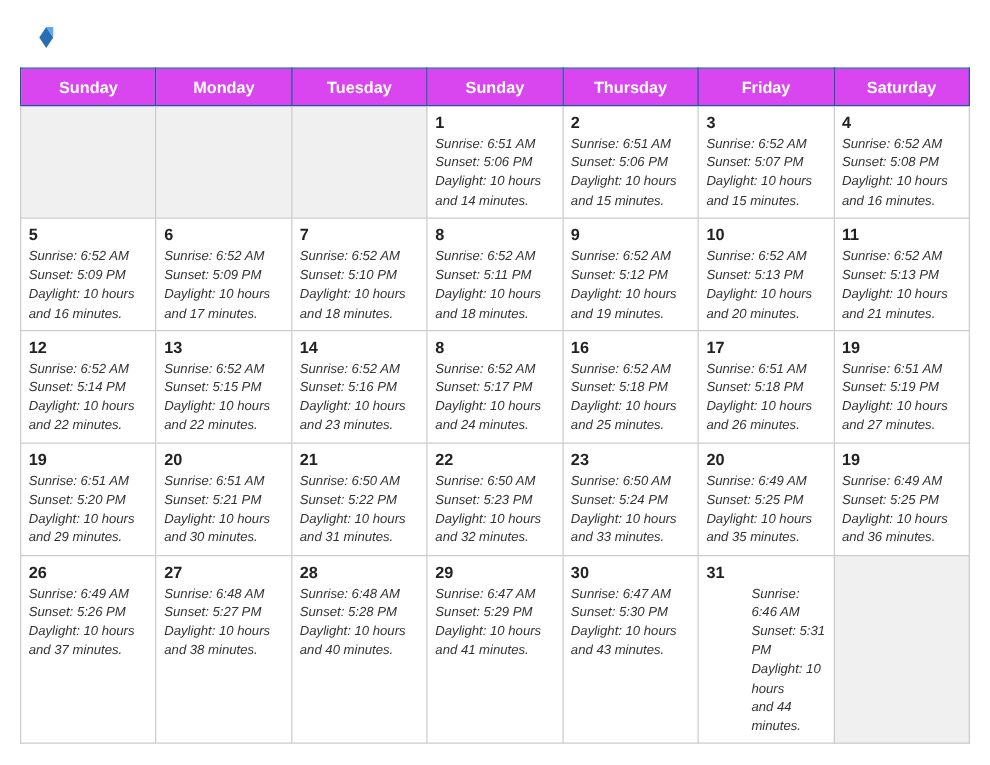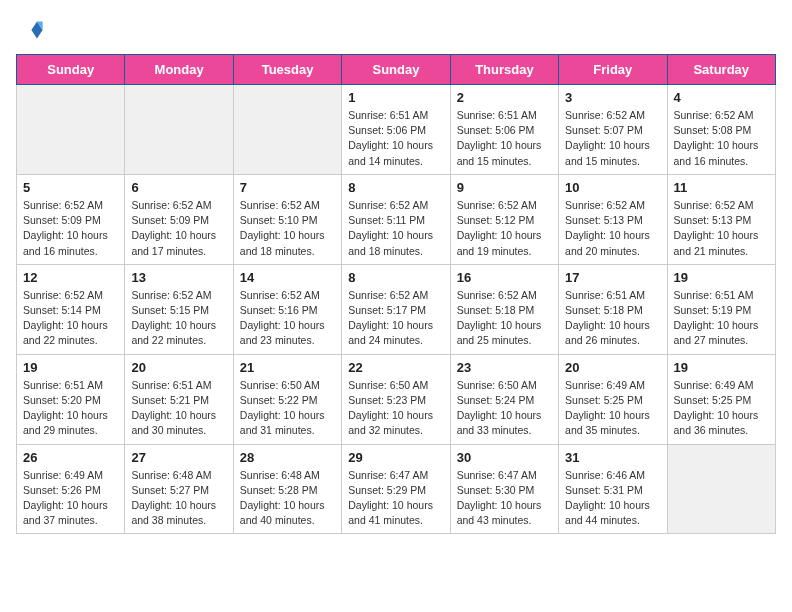--- a/index.html
+++ b/index.html
@@ -26,41 +26,41 @@
     .logo-icon {
       width: 28px;
       height: 28px;
     }
     .title-block { text-align: right; }
     .month-title { font-size: 36px; font-weight: bold; color: #333; }
     .location { font-size: 16px; color: #555; }
 
     .calendar { width: 100%; border-collapse: collapse; }
     .calendar th {
-      background: #ec4899;
+      background: #d946ef;
       color: white;
       text-align: center;
       padding: 7px 4px;
       font-size: 13px;
       border: 1px solid #1a5a9a;
     }
     .calendar td {
       border: 1px solid #ccc;
       vertical-align: top;
       padding: 5px 6px;
       width: 108px;
       min-height: 80px;
       font-size: 11px;
       color: #333;
       background: #fff;
     }
     .calendar td.empty { background: #f9f9f9; }
     .calendar td.shaded { background: #f0f0f0; }
     .day-number { font-size: 13px; font-weight: bold; margin-bottom: 3px; color: #222; }
-    .day-info { font-size: 10.5px; line-height: 1.45; color: #333; }
+    .day-info { font-size: 10.5px; line-height: 1.45; color: #333; font-style: italic; }
   </style>
 </head>
 <body>
 
 <div class="header">
   <div class="logo">
     <svg class="logo-icon" viewBox="0 0 40 40">
       <polygon points="30,8 38,20 30,32 22,20" fill="#2a6db5"></polygon>
       <polygon points="30,8 38,8 38,20" fill="#5aaaf0"></polygon>
     </svg>
@@ -305,21 +305,21 @@
         </td>
         <td>
           <div class="day-number">30</div>
           <div class="day-info" style="white-space: pre-line;">Sunrise: 6:47 AM
 Sunset: 5:30 PM
 Daylight: 10 hours
 and 43 minutes.</div>
         </td>
         <td>
           <div class="day-number">31</div>
-          <div class="day-info" style="white-space: pre-line;">Sunrise: 6:46 AM
+          <div class="day-info" style="white-space: pre-line; margin-left: 36px;">Sunrise: 6:46 AM
 Sunset: 5:31 PM
 Daylight: 10 hours
 and 44 minutes.</div>
         </td>
         <td class="empty shaded"></td>
       </tr>
     </tbody>
 </table>
 
 </body></html>

